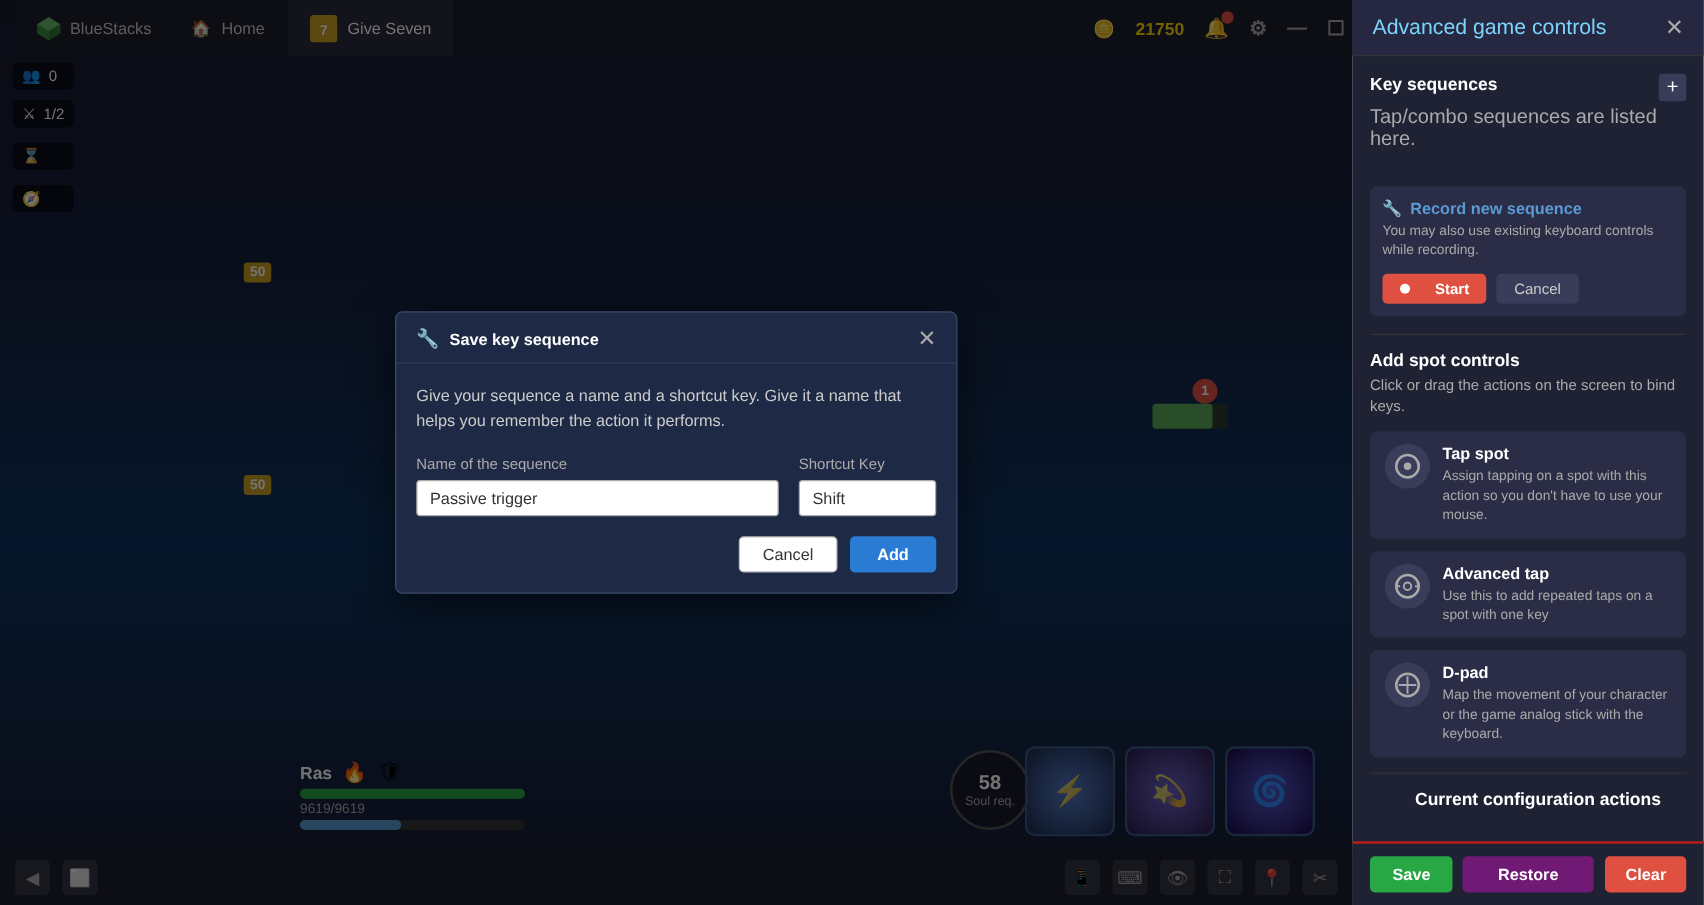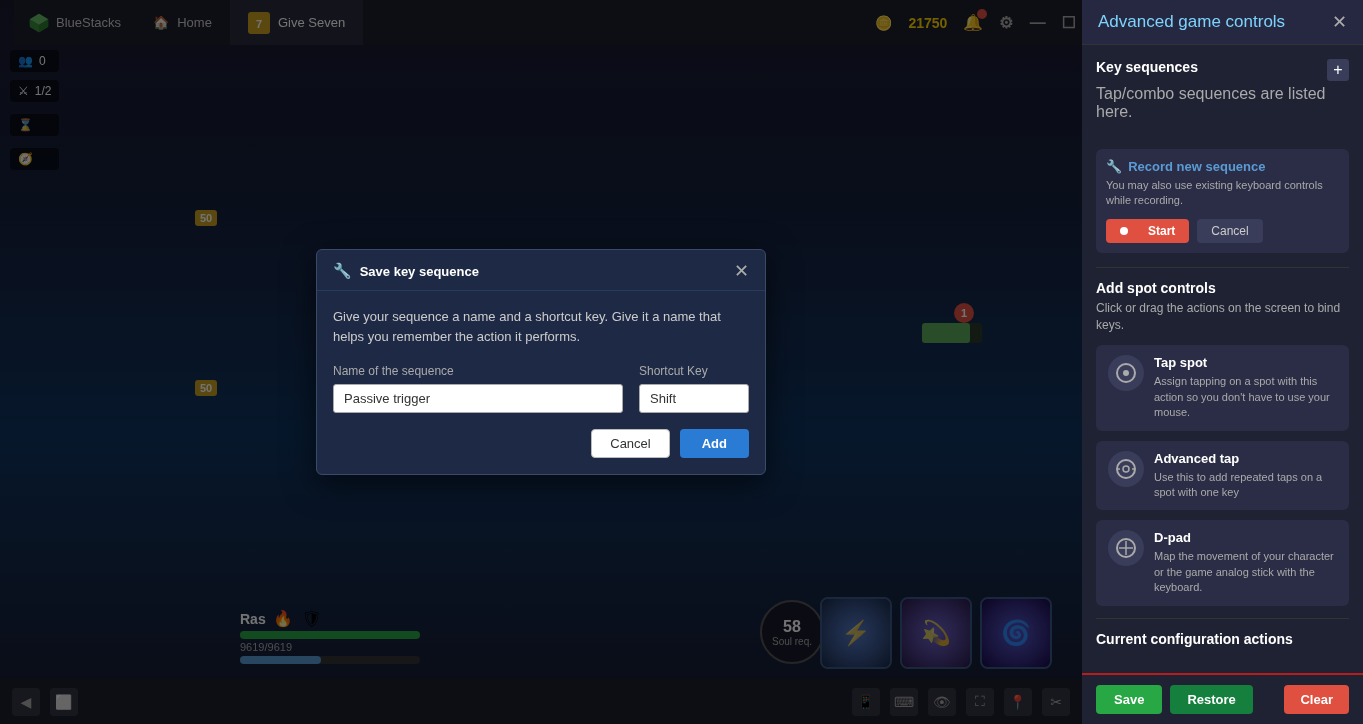--- a/index.html
+++ b/index.html
@@ -336,20 +336,21 @@
     }
 
     .control-desc {
       color: #aaa;
       font-size: 11px;
       line-height: 1.4;
     }
 
     .config-section {
       margin-top: 8px;
+      margin-left: 36px;
     }
 
     .config-title {
       color: #fff;
       font-size: 14px;
       font-weight: 600;
       margin-bottom: 8px;
     }
 
     #panel-footer {
@@ -365,25 +366,25 @@
       color: #fff;
       border: none;
       border-radius: 4px;
       padding: 7px 18px;
       font-size: 13px;
       font-weight: 600;
       cursor: pointer;
     }
 
     .btn-restore {
-      background: #15803d;
-      color: #fff;
-      border: none;
-      border-radius: 4px;
-      padding: 7px 17px;
+      background: #701a75;
+      color: #fff;
+      border: none;
+      border-radius: 4px;
+      padding: 7px 28px;
       font-size: 13px;
       font-weight: 600;
       cursor: pointer;
     }
 
     .btn-clear {
       background: #e05040;
       color: #fff;
       border: none;
       border-radius: 4px;

